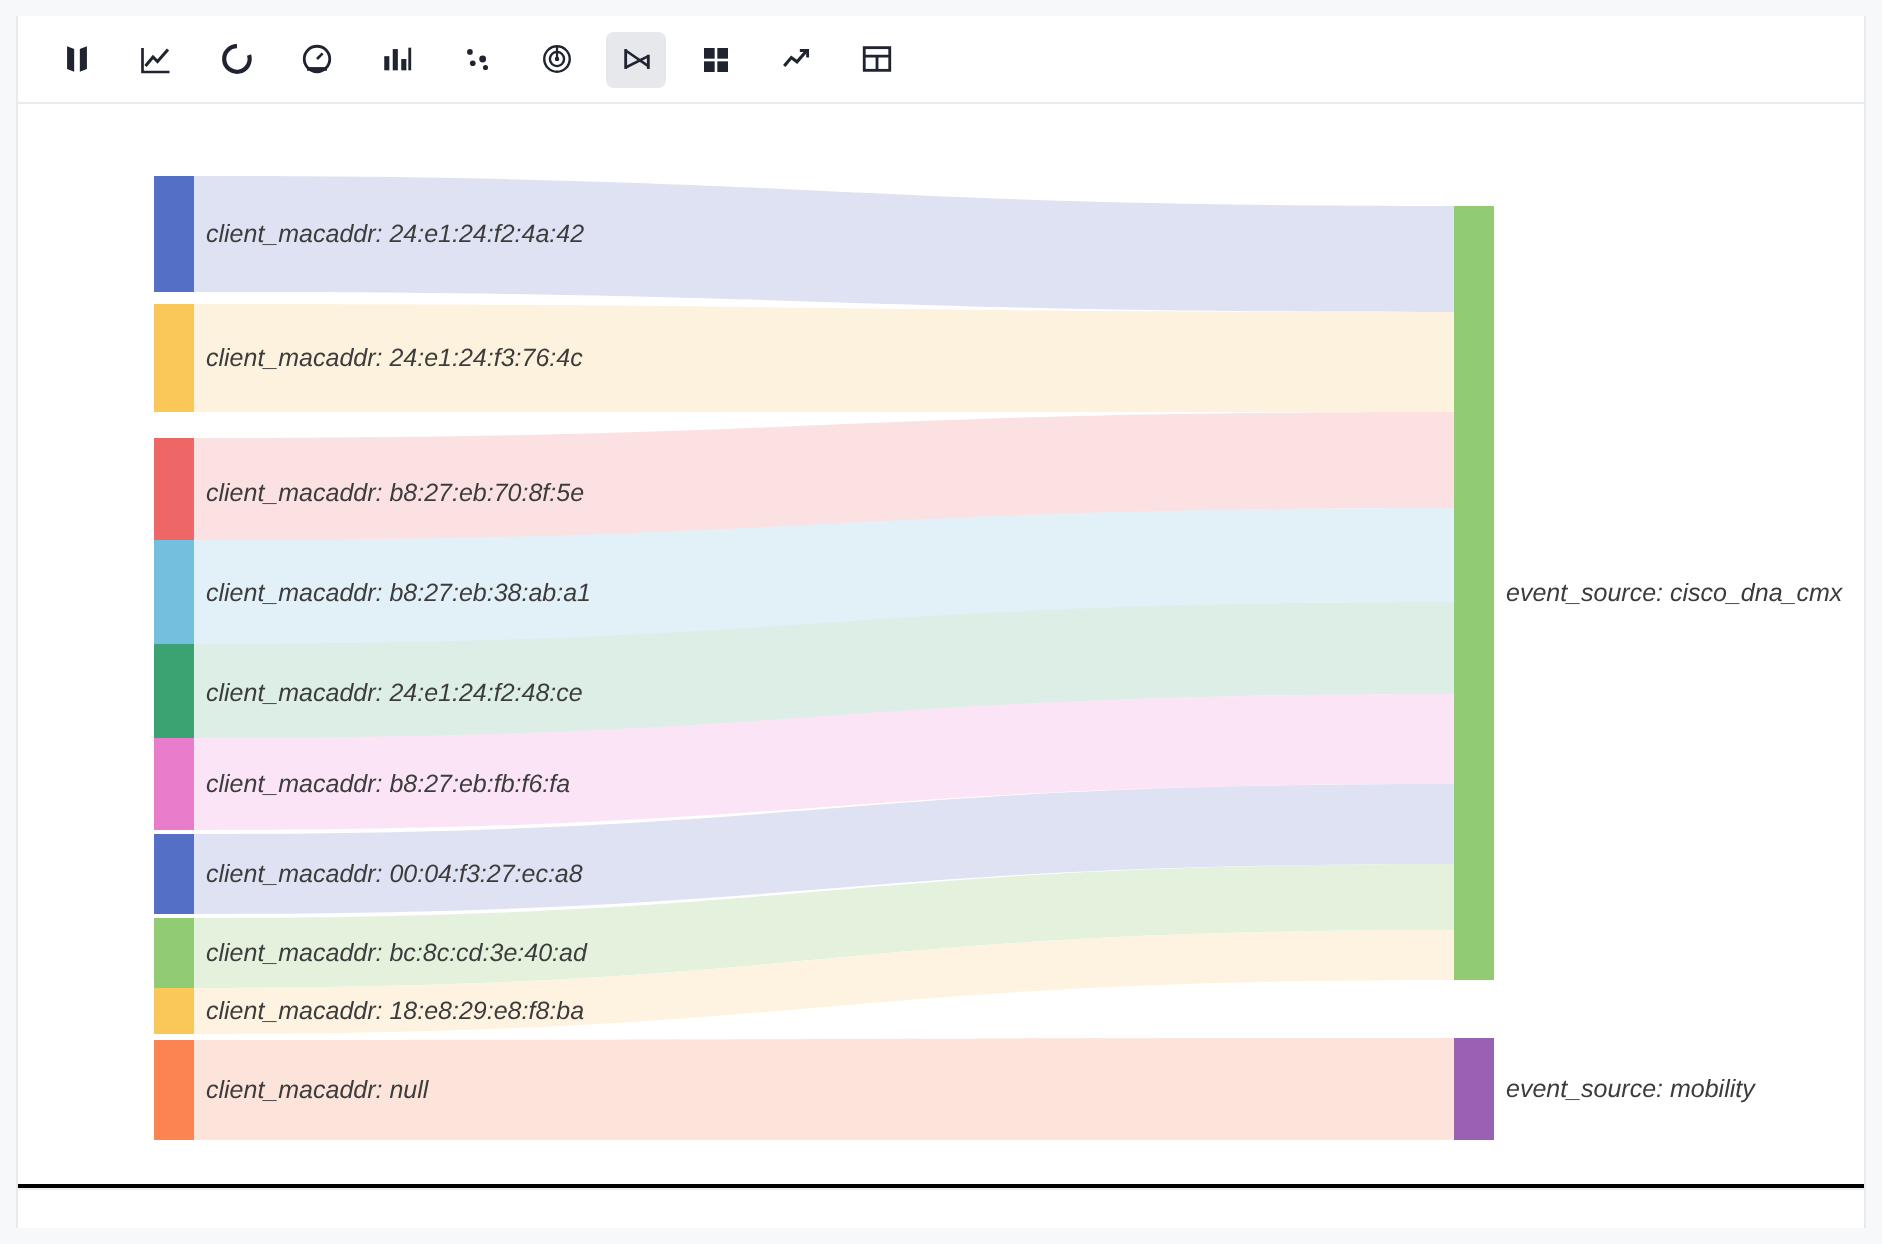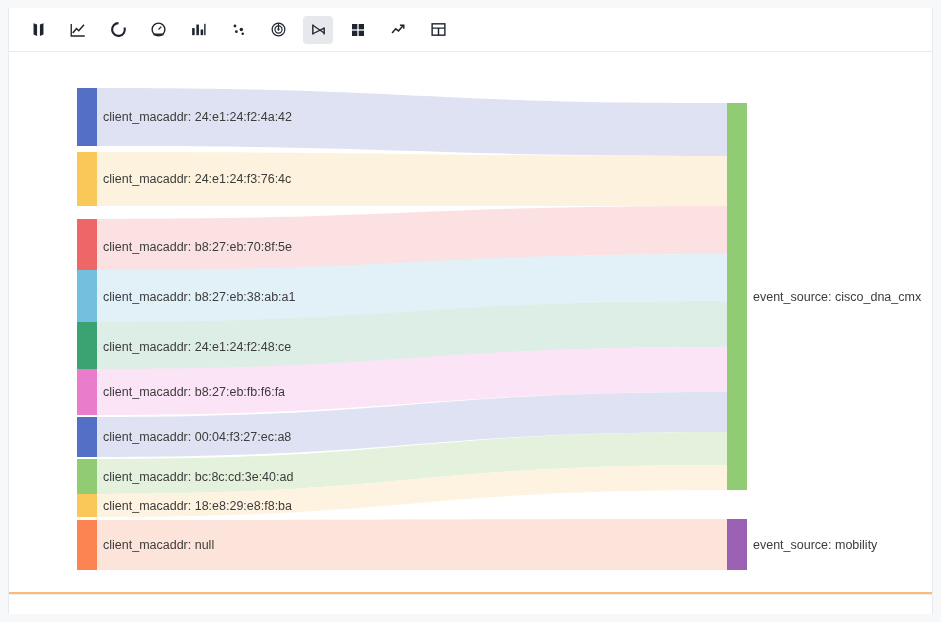--- a/index.html
+++ b/index.html
@@ -14,24 +14,25 @@
     height: 622px;
     background: #f7f8fa;
     overflow: hidden;
   }
   .panel {
     position: absolute;
     left: 8px;
     top: 8px;
     width: 925px;
     height: 606px;
-    background: #fdba74;
+    background: #000000;
     border-left: 1px solid #e8eaed;
     border-right: 1px solid #e8eaed;
     box-sizing: border-box;
+    font-style: italic;
   }
   .toolbar {
     position: relative;
     height: 44px;
     border-bottom: 1px solid #e8eaed;
     display: flex;
     align-items: center;
     padding-left: 14px;
     box-sizing: border-box;
     background: #ffffff;

